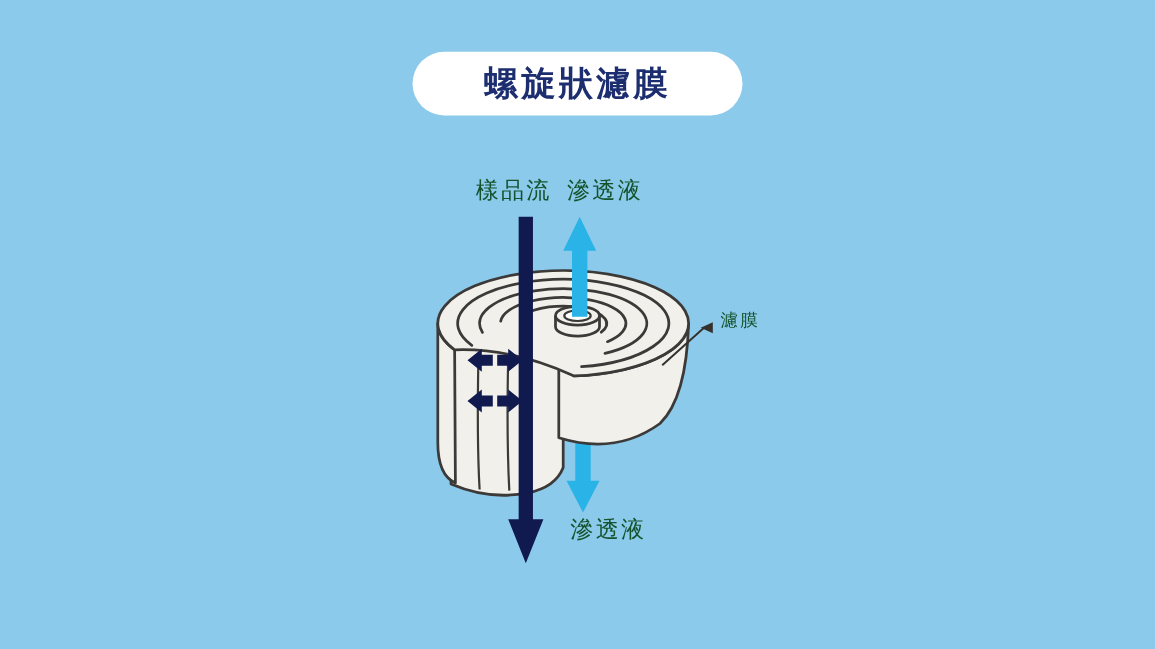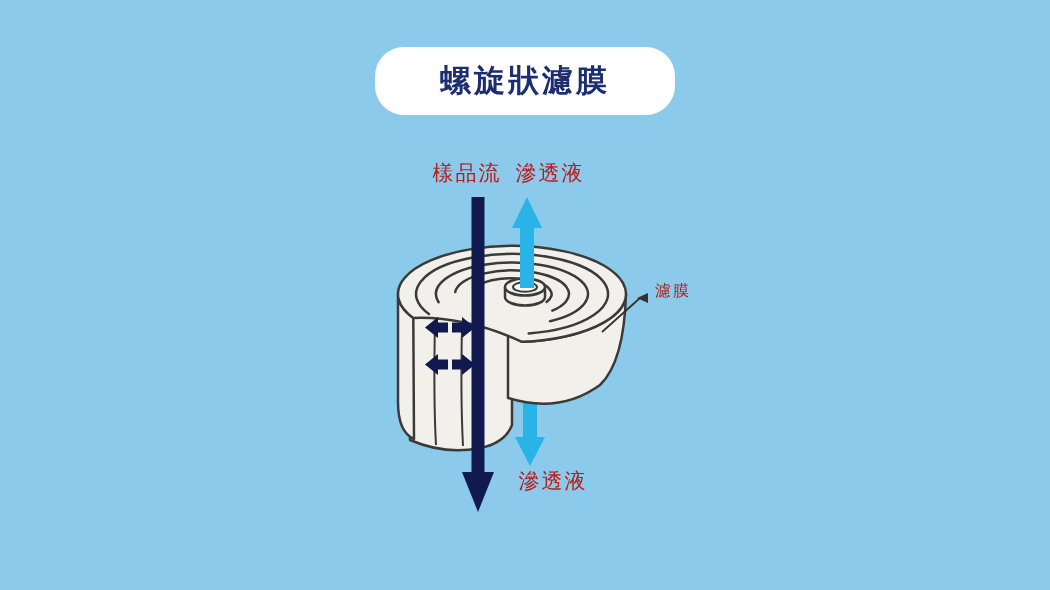--- a/index.html
+++ b/index.html
@@ -3,29 +3,29 @@
 <meta charset="utf-8">
 <style>
   html,body{margin:0;padding:0;}
   body{font-family:"Liberation Sans","DejaVu Sans",sans-serif;}
   .stage{
     position:relative;width:1050px;height:590px;overflow:hidden;
     background:#8ccaec;
   }
   .stage svg{position:absolute;left:0;top:0;}
   .title-pill{
-    position:absolute;left:375px;top:47px;width:300px;height:68px;
+    position:absolute;left:375px;top:47px;width:300px;height:58px;
     background:#ffffff;border-radius:29px;
     display:flex;align-items:center;justify-content:center;
   }
   .title-pill span{
     font-size:31px;font-weight:bold;color:#1c2e70;letter-spacing:3px;
   }
   .lbl{
-    position:absolute;font-size:21px;font-weight:500;color:#b91c1c;
+    position:absolute;font-size:21px;font-weight:500;color:#14532d;
     letter-spacing:2px;white-space:nowrap;
   }
   .lbl.centered{transform:translateX(-50%);}
   #lbl-sample{left:467px;top:159px;}
   #lbl-perm-top{left:550px;top:159px;}
   #lbl-membrane{left:655px;top:281px;font-size:16px;}
   #lbl-perm-bottom{left:553px;top:467px;}
 </style>
 </head>
 <body>

